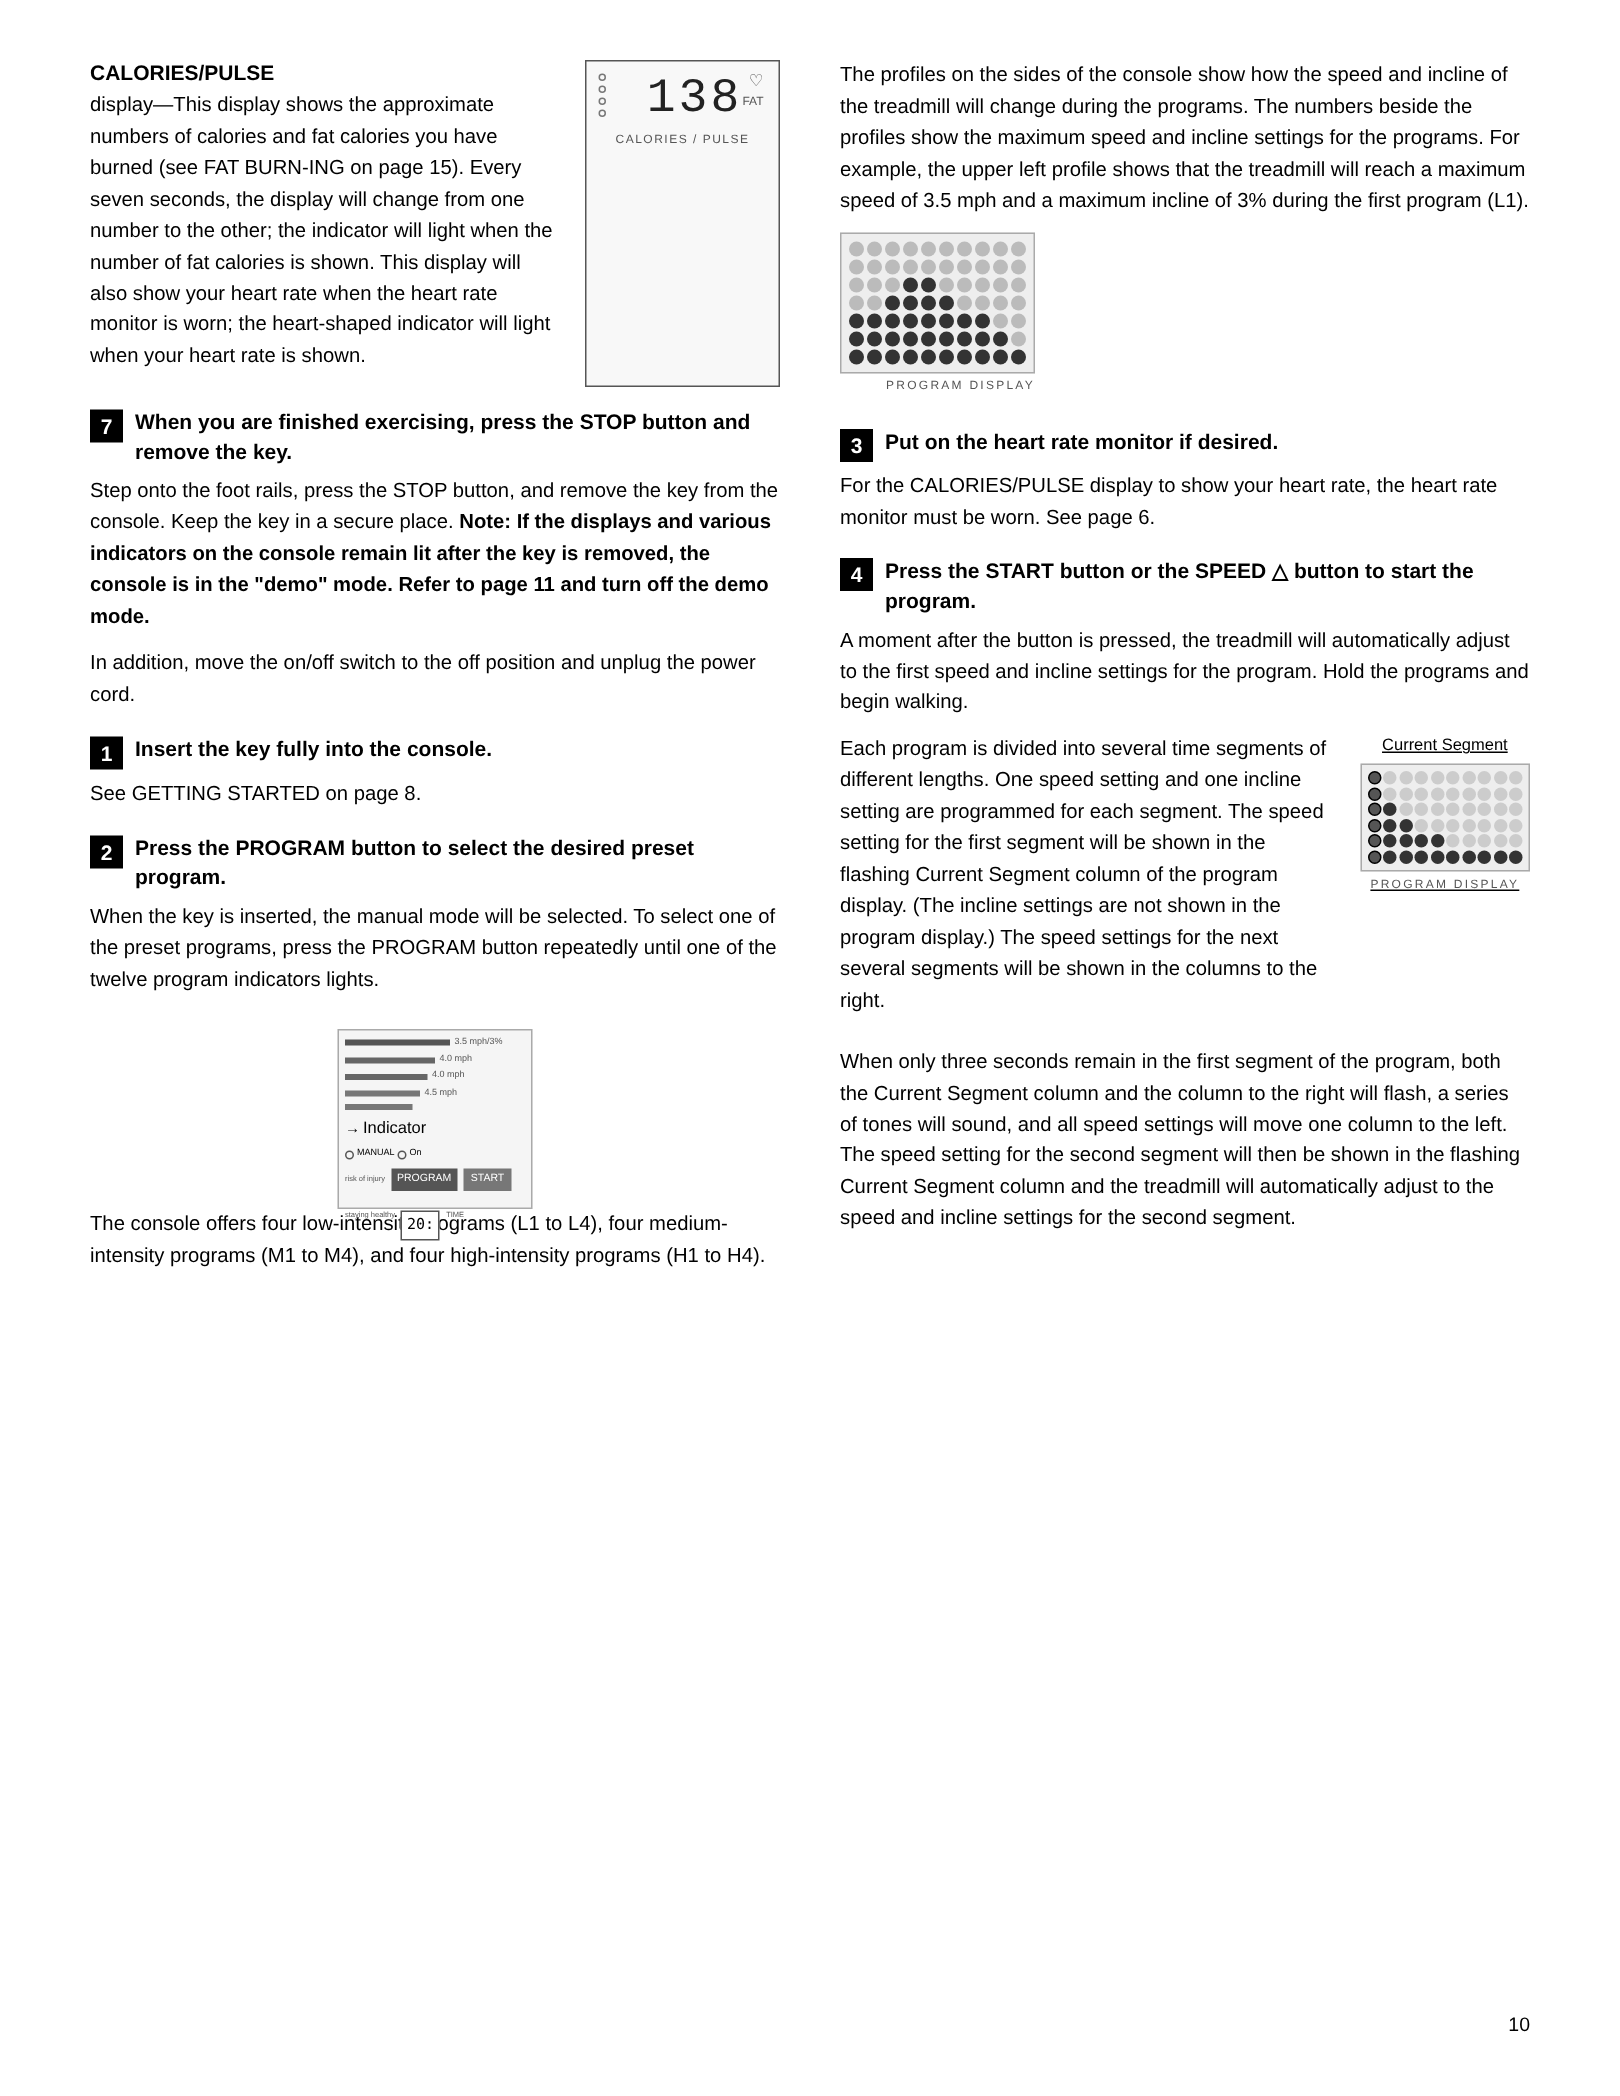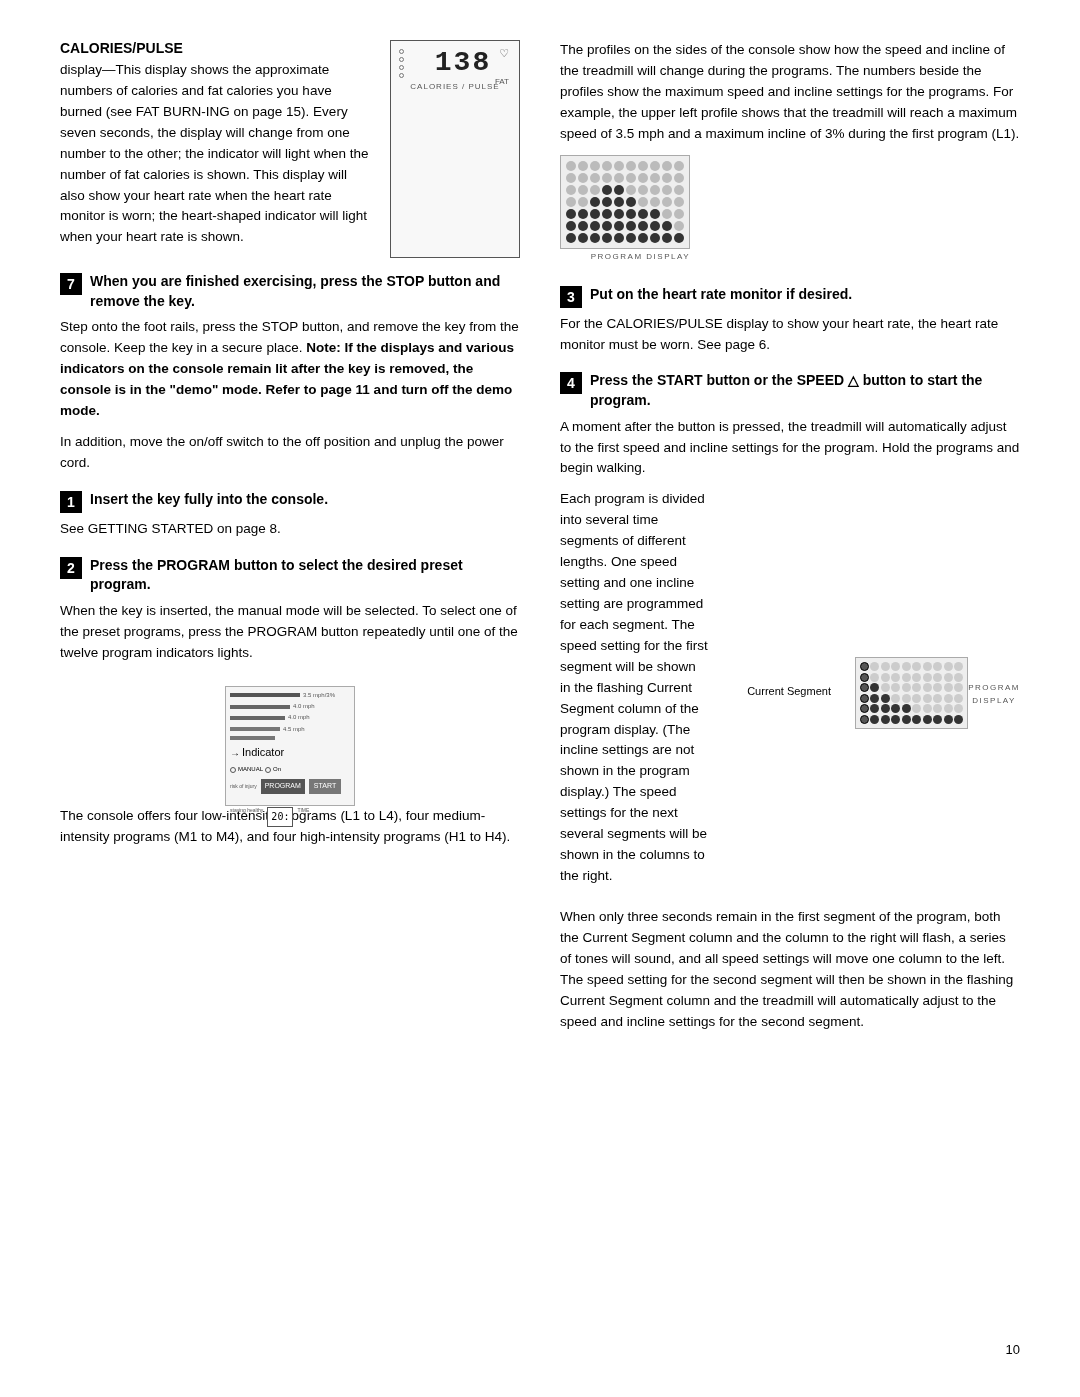--- a/index.html
+++ b/index.html
@@ -70,36 +70,36 @@
     }
     .dot {
       width: 5px;
       height: 5px;
       border-radius: 50%;
       border: 1px solid #777;
       background: transparent;
     }
     .lcd-number {
       font-family: 'Courier New', monospace;
-      font-size: 28px;
-      font-weight: bold;
+      font-size: 32px;
+      font-weight: normal;
       letter-spacing: 2px;
       color: #222;
       margin-left: 16px;
     }
     .heart-icon-small {
       position: absolute;
       top: 6px;
       right: 10px;
       font-size: 11px;
       color: #555;
     }
     .fat-icon-small {
       position: absolute;
-      top: 36px;
+      top: 22px;
       right: 10px;
       font-size: 8px;
       color: #555;
     }
     .cal-label {
       font-size: 8px;
       color: #555;
       letter-spacing: 1px;
       margin-top: 4px;
       text-align: center;
@@ -511,21 +511,21 @@
       <div class="step-section">
         <div class="step-header">
           <div class="step-number">4</div>
           <div class="step-title">Press the START button or the SPEED △ button to start the program.</div>
         </div>
         <div class="step-body">
           <p>A moment after the button is pressed, the treadmill will automatically adjust to the first speed and incline settings for the program. Hold the programs and begin walking.</p>
 
           <div style="display:flex;gap:14px;margin-bottom:10px;">
             <p style="flex:1;">Each program is divided into several time segments of different lengths. One speed setting and one incline setting are programmed for each segment. The speed setting for the first segment will be shown in the flashing Current Segment column of the program display. (The incline settings are not shown in the program display.) The speed settings for the next several segments will be shown in the columns to the right.</p>
-            <div style="flex-shrink:0;display:flex;flex-direction:row;align-items:center;">
+            <div style="flex-shrink:0;display:flex;flex-direction:column;align-items:center;text-decoration:underline;">
               <div class="current-seg-label">Current Segment</div>
               <div class="current-seg-box">
                 <div class="seg-grid">
 
                   <div class="seg-dot highlight"></div>
                     <div class="seg-dot"></div>
                     <div class="seg-dot"></div>
                     <div class="seg-dot"></div>
                     <div class="seg-dot"></div>
                     <div class="seg-dot"></div>

